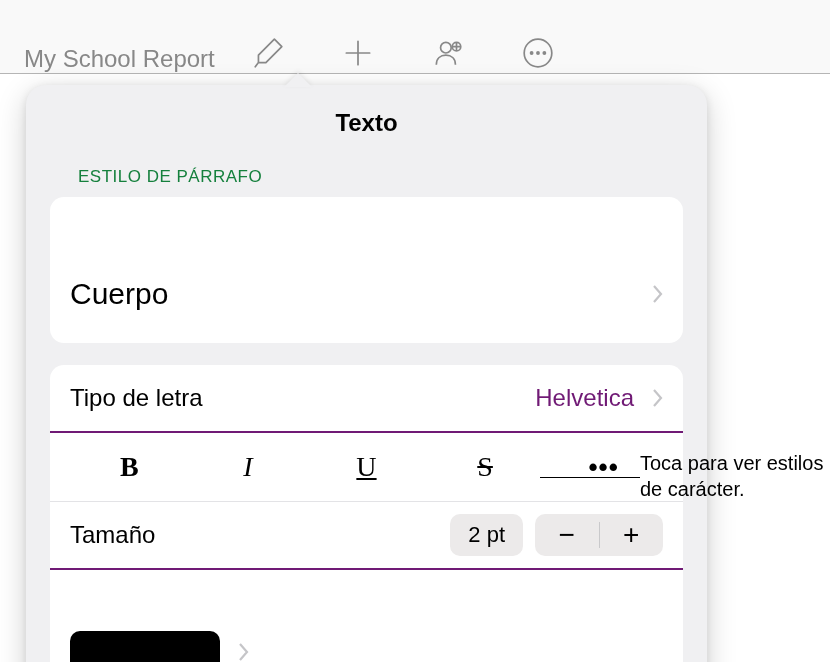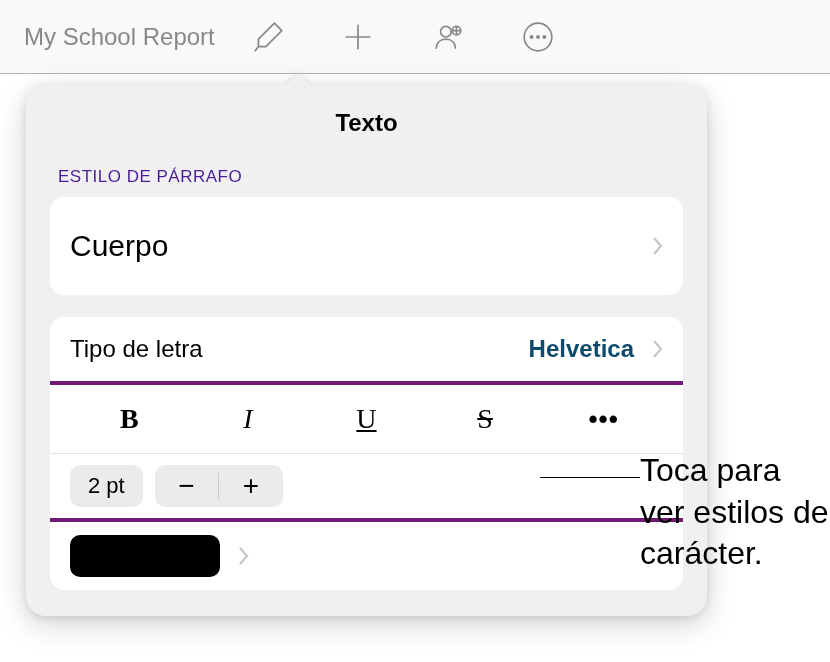--- a/index.html
+++ b/index.html
@@ -13,21 +13,21 @@
       background: #fff;
       width: 830px;
       height: 662px;
       position: relative;
       overflow: hidden;
     }
     .toolbar {
       height: 74px;
       border-bottom: 1px solid #b5b5b5;
       display: flex;
-      align-items: center;
+      align-items: flex-end;
       padding: 0 24px;
       background: #f9f9f9;
       position: relative;
     }
     .doc-title {
       font-size: 24px;
       color: #888;
       font-weight: 400;
       flex: 0 0 auto;
     }
@@ -90,61 +90,61 @@
     }
     .popover-title {
       text-align: center;
       font-size: 24px;
       font-weight: 600;
       color: #000;
       padding: 24px 0 18px;
     }
     .section-label {
       font-size: 17px;
-      color: #4c1d95;
+      color: #15803d;
       letter-spacing: 0.5px;
-      padding: 12px 32px 10px;
+      padding: 12px 52px 10px;
     }
     .card {
       background: #fff;
       border-radius: 14px;
       margin: 0 24px 22px;
       overflow: hidden;
     }
     .row {
       display: flex;
       align-items: center;
       justify-content: space-between;
       padding: 0 20px;
       min-height: 68px;
-      border-bottom: 4px solid #701a75;
+      border-bottom: 2px solid #701a75;
     }
     .row:last-child {
       border-bottom: none;
+      margin-top: 48px;
     }
     .row-tall {
       min-height: 98px;
     }
     .row-label {
       font-size: 24px;
       color: #000;
     }
     .row-label-big {
       font-size: 30px;
       color: #000;
     }
     .row-right {
       display: flex;
       align-items: center;
       gap: 12px;
     }
     .row-value {
       font-size: 24px;
-      color: #0c4a6e;
-      font-weight: bold;
+      color: #701a75;
     }
     .chevron {
       color: #c5c5c8;
       display: inline-flex;
       align-items: center;
       margin-left: 6px;
     }
     .chevron svg {
       width: 11px;
       height: 20px;
@@ -213,21 +213,21 @@
       height: 42px;
       background: #000;
       border-radius: 10px;
     }
     
     .callout {
       position: absolute;
       left: 640px;
       top: 450px;
       width: 190px;
-      font-size: 32px;
+      font-size: 20px;
       color: #000;
       line-height: 1.3;
     }
     .callout-line {
       position: absolute;
       left: 540px;
       top: 477px;
       width: 100px;
       height: 1px;
       background: #000;
@@ -304,20 +304,21 @@
 
       <div class="styles-row">
         <div class="style-btn bold">B</div>
         <div class="style-btn italic">I</div>
         <div class="style-btn underline">U</div>
         <div class="style-btn strike">S</div>
         <div class="style-btn more">•••</div>
       </div>
 
       <div class="row">
+        <div class="row-label">Tamaño</div>
         <div class="row-right">
           <div class="size-pill">2 pt</div>
           <div class="stepper">
             <div class="stepper-btn">−</div>
             <div class="stepper-divider"></div>
             <div class="stepper-btn">+</div>
           </div>
         </div>
       </div>
 

